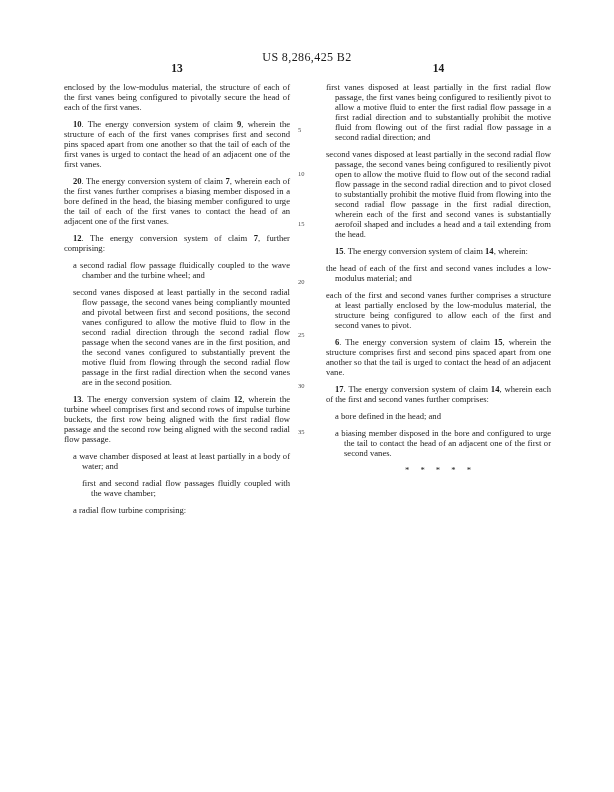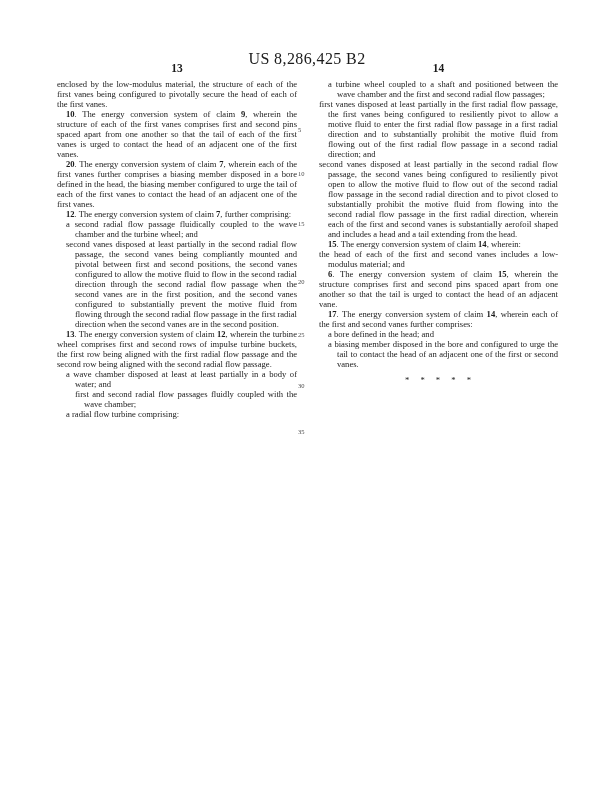--- a/index.html
+++ b/index.html
@@ -15,40 +15,40 @@
     font-family: "Liberation Serif", "DejaVu Serif", serif;
     color: #1b1b1b;
     overflow: hidden;
   }
   .patent-number {
     position: absolute;
     top: 50px;
     left: 0;
     width: 100%;
     text-align: center;
-    font-size: 16px;
+    font-size: 12px;
     letter-spacing: 0.4px;
   }
   .column {
     position: absolute;
     top: 62px;
     text-align: justify;
     font-size: 8.6px;
     line-height: 10px;
   }
   .column-left  { left: 57px;  width: 240px; }
   .column-right { left: 319px; width: 239px; }
   .col-header {
     text-align: center;
     font-weight: bold;
     font-size: 11.5px;
     line-height: 13px;
     margin-bottom: 4px;
   }
-  .para { margin: 0; }
+  .para { margin: 7px; }
   
   .para.plain { text-indent: 0; }
   
   .para.claim { text-indent: 9px; }
   
   .para.hang.i0 { padding-left: 9px;  text-indent: -9px; }
   .para.hang.i1 { padding-left: 18px; text-indent: -9px; }
   .para.hang.i2 { padding-left: 27px; text-indent: -9px; }
   .para.center {
     text-align: center;
@@ -100,25 +100,25 @@
       <div class="lineno" style="top: 170px;">10</div>
       <div class="lineno" style="top: 220px;">15</div>
       <div class="lineno" style="top: 278px;">20</div>
       <div class="lineno" style="top: 331px;">25</div>
       <div class="lineno" style="top: 382px;">30</div>
       <div class="lineno" style="top: 428px;">35</div>
     </div>
 
   <div class="column column-right">
     <div class="col-header">14</div>
-  <p class="para hang i1"><span>a turbine wheel coupled to a shaft and positioned between the wave chamber and the first and second radial flow passages;</span></p>
       <p class="para hang i0"><span>first vanes disposed at least partially in the first radial flow passage, the first vanes being configured to resiliently pivot to allow a motive fluid to enter the first radial flow passage in a first radial direction and to substantially prohibit the motive fluid from flowing out of the first radial flow passage in a second radial direction; and</span></p>
       <p class="para hang i0"><span>second vanes disposed at least partially in the second radial flow passage, the second vanes being configured to resiliently pivot open to allow the motive fluid to flow out of the second radial flow passage in the second radial direction and to pivot closed to substantially prohibit the motive fluid from flowing into the second radial flow passage in the first radial direction, wherein each of the first and second vanes is substantially aerofoil shaped and includes a head and a tail extending from the head.</span></p>
       <p class="para claim i0"><span class="bold">15</span><span>. The energy conversion system of claim </span><span class="bold">14</span><span>, wherein:</span></p>
       <p class="para hang i0"><span>the head of each of the first and second vanes includes a low-modulus material; and</span></p>
+      <p class="para hang i0"><span>each of the first and second vanes further comprises a structure at least partially enclosed by the low-modulus material, the structure being configured to allow each of the first and second vanes to pivot.</span></p>
       <p class="para claim i0"><span class="bold">6</span><span>. The energy conversion system of claim </span><span class="bold">15</span><span>, wherein the structure comprises first and second pins spaced apart from one another so that the tail is urged to contact the head of an adjacent vane.</span></p>
       <p class="para claim i0"><span class="bold">17</span><span>. The energy conversion system of claim </span><span class="bold">14</span><span>, wherein each of the first and second vanes further comprises:</span></p>
       <p class="para hang i1"><span>a bore defined in the head; and</span></p>
       <p class="para hang i1"><span>a biasing member disposed in the bore and configured to urge the tail to contact the head of an adjacent one of the first or second vanes.</span></p>
       <p class="para center i0"><span>* * * * *</span></p>
     </div>
 
 </div>
 
 </body></html>

